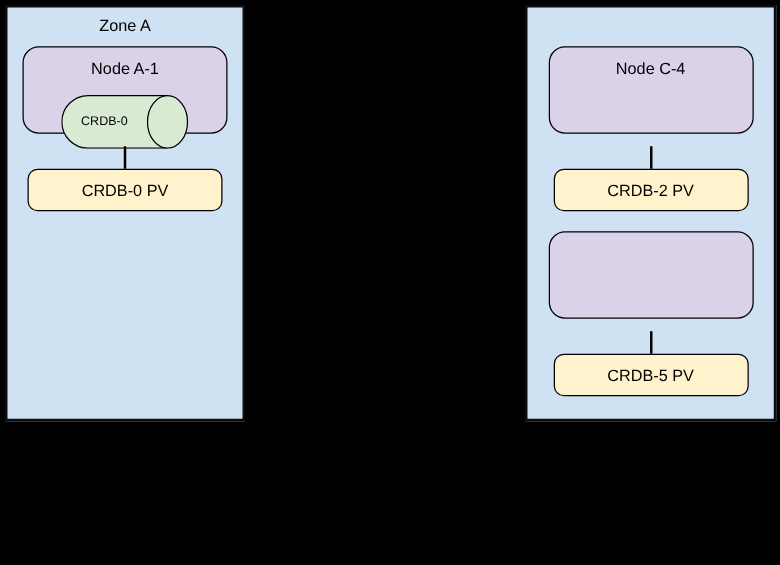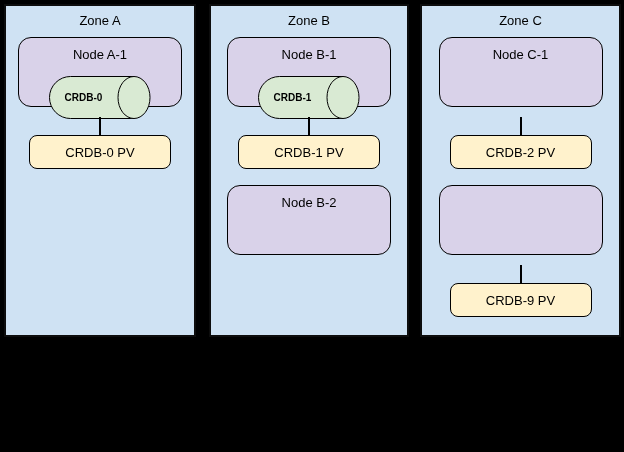--- a/index.html
+++ b/index.html
@@ -19,37 +19,37 @@
     position:absolute;left:50%;transform:translateX(-50%);width:164px;height:70px;
     box-sizing:border-box;background:var(--node-fill,#d9d2e9);
     border:1px solid var(--node-border,#000);border-radius:13px;padding-left:14px;
   }
   .node-title{
     position:absolute;top:9px;left:0;width:100%;text-align:center;
     font-size:13px;line-height:16px;
   }
   .cyl{
     position:absolute;top:38px;left:50%;transform:translateX(-50%);
-    width:102px;height:43px;font-weight:bold;
+    width:102px;height:43px;
   }
   .cyl-svg{position:absolute;left:0;top:0;width:102px;height:43px;display:block;}
   .cyl-svg path,.cyl-svg ellipse{
     fill:var(--db-fill,#d9ead3);stroke:var(--db-border,#000);stroke-width:1;
   }
   .cyl-label{
     position:absolute;left:0;top:0;width:69px;height:100%;
     display:flex;align-items:center;justify-content:center;
     font-size:10px;
   }
   .connector{
     position:absolute;left:50%;margin-left:-1px;width:2px;
     background:var(--connector,#000);
   }
   .pv{
-    position:absolute;left:50%;transform:translateX(-50%);width:142px;height:34px;
+    position:absolute;left:50%;transform:translateX(-50%);width:156px;height:34px;
     box-sizing:border-box;background:var(--pv-fill,#fff2cc);
     border:1px solid var(--pv-border,#000);border-radius:8px;
     display:flex;align-items:center;justify-content:center;
     font-size:13px;
   }
 </style>
 </head>
 <body>
 
 <div class="canvas">
@@ -65,51 +65,30 @@
         </svg>
         <div class="cyl-label">CRDB-0</div>
       </div>
     </div>
     <div class="connector" style="top:111px;height:18px;"></div>
     <div class="pv" style="top:129px;">
       <span>CRDB-0 PV</span>
     </div>
   </div>
 
-  <div class="zone" style="left:209px;width:200px;">
-    <div class="zone-title">Zone B</div>
-    <div class="node" style="top:31px;">
-      <div class="node-title">Node B-1</div>
-      <div class="cyl">
-        <svg class="cyl-svg" viewBox="0 0 102 43">
-          <path d="M85 0.5 H21.5 A21 21 0 0 0 21.5 42.5 H85"></path>
-          <ellipse cx="85" cy="21.5" rx="16" ry="21"></ellipse>
-        </svg>
-        <div class="cyl-label">CRDB-1</div>
-      </div>
-    </div>
-    <div class="connector" style="top:111px;height:18px;"></div>
-    <div class="pv" style="top:129px;">
-      <span>CRDB-1 PV</span>
-    </div>
-    <div class="node" style="top:179px;">
-      <div class="node-title">Node B-2</div>
-    </div>
-  </div>
 
   <div class="zone" style="left:420px;width:201px;">
-    <div class="zone-title">Zone C</div>
     <div class="node" style="top:31px;">
-      <div class="node-title">Node C-1</div>
+      <div class="node-title">Node C-4</div>
     </div>
     <div class="connector" style="top:111px;height:18px;"></div>
     <div class="pv" style="top:129px;text-align:right;">
       <span>CRDB-2 PV</span>
     </div>
     <div class="node" style="top:179px;">
     </div>
     <div class="connector" style="top:259px;height:18px;"></div>
     <div class="pv" style="top:277px;">
-      <span>CRDB-9 PV</span>
+      <span>CRDB-5 PV</span>
     </div>
   </div>
 
 </div>
 
 </body></html>

